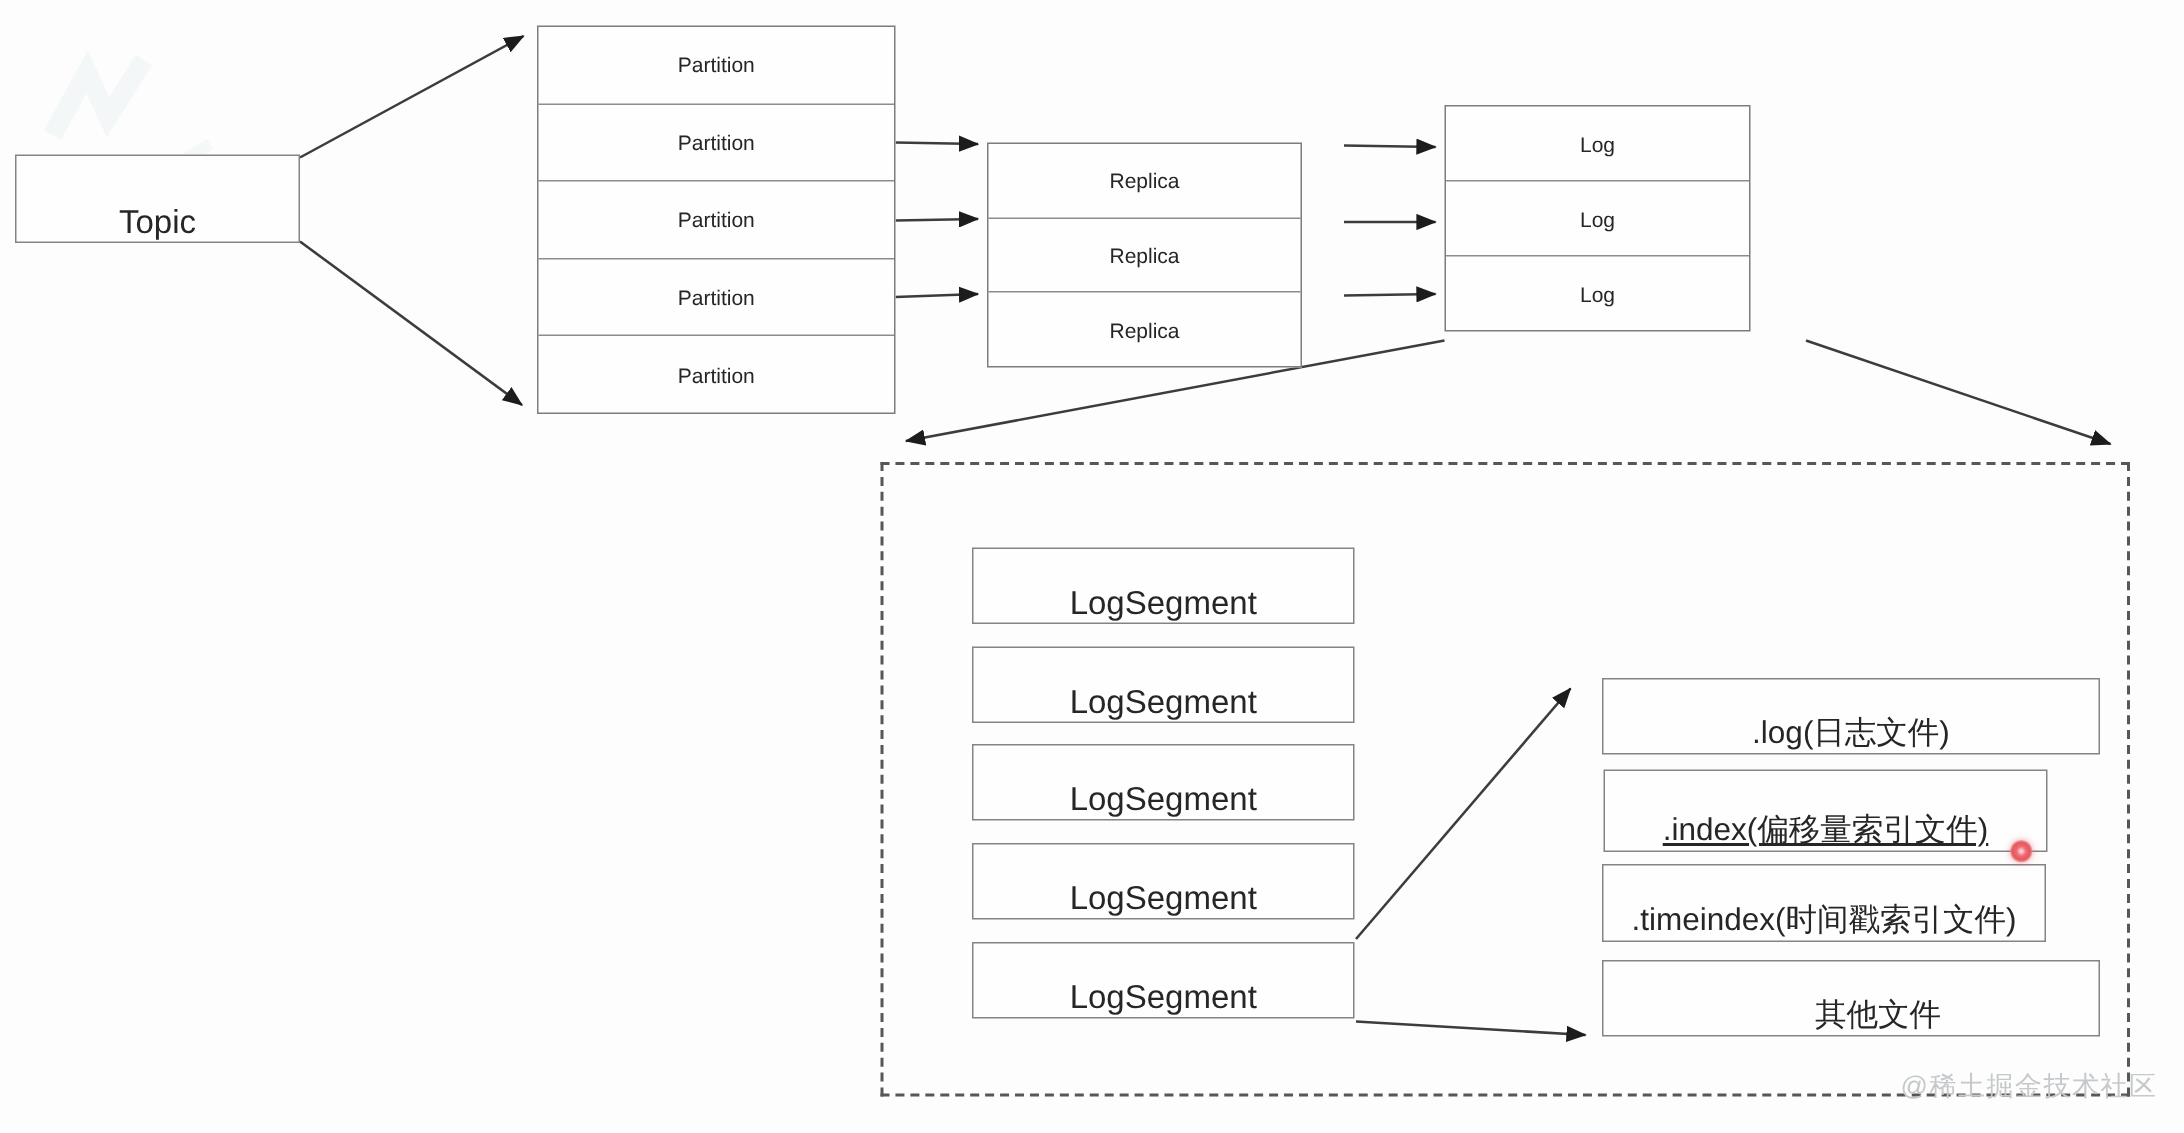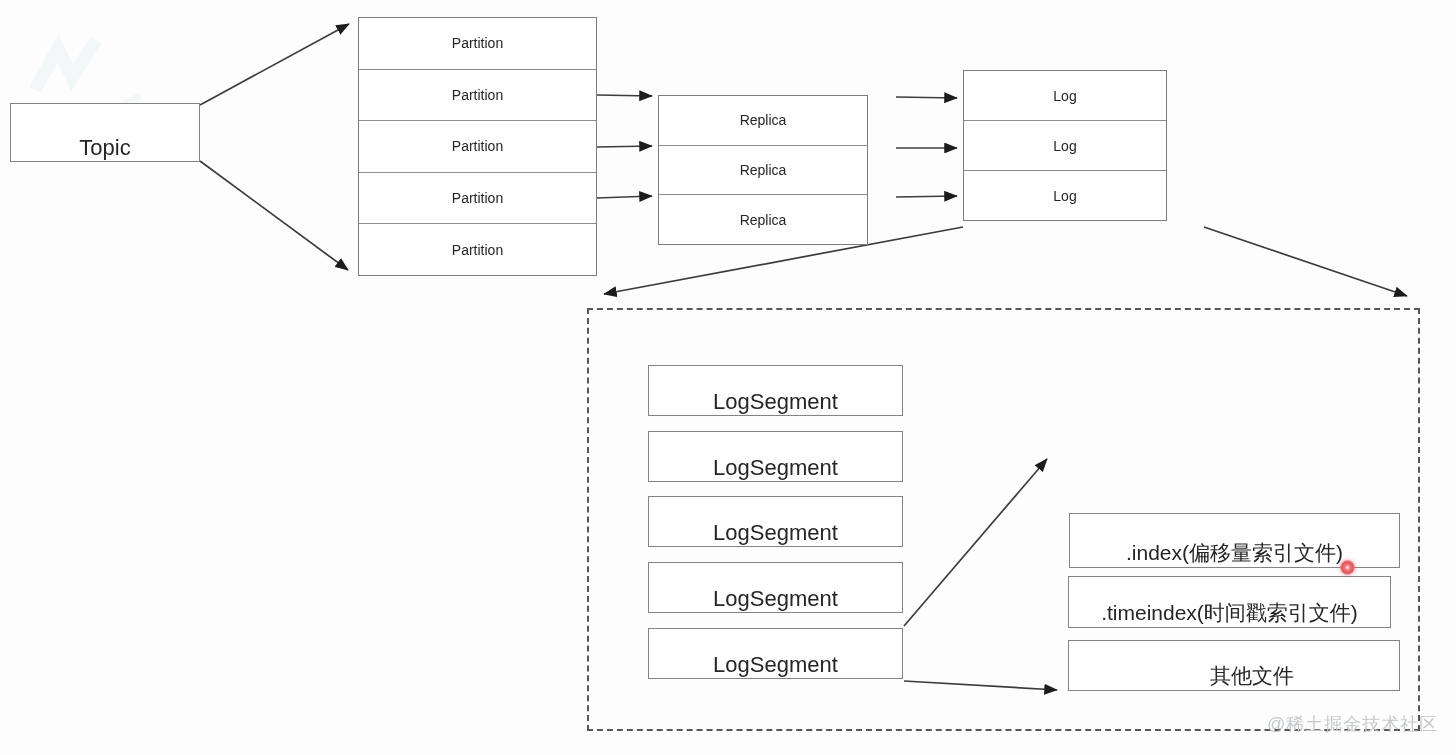--- a/index.html
+++ b/index.html
@@ -145,24 +145,27 @@
   <div class="abs box" style="left:648px;top:496px;width:255px;height:51px;">
     <span>LogSegment</span>
   </div>
   <div class="abs box" style="left:648px;top:562px;width:255px;height:51px;">
     <span>LogSegment</span>
   </div>
   <div class="abs box" style="left:648px;top:628px;width:255px;height:51px;">
     <span>LogSegment</span>
   </div>
 
-  <div class="abs box file-box" style="left:1069px;top:513px;width:331px;height:55px;">
+  <div class="abs box file-box" style="left:1068px;top:452px;width:332px;height:51px;">
+    <span>.log(日志文件)</span>
+  </div>
+  <div class="abs box file-box" style="left:1069px;top:513px;width:296px;height:55px;text-decoration:underline;">
     <span>.index(偏移量索引文件)</span>
   </div>
-  <div class="abs box file-box" style="left:1068px;top:576px;width:323px;height:52px;">
+  <div class="abs box file-box" style="left:1068px;top:576px;width:296px;height:52px;">
     <span>.timeindex(时间戳索引文件)</span>
   </div>
   <div class="abs box file-box" style="left:1068px;top:640px;width:332px;height:51px;padding-left:36px;">
     <span>其他文件</span>
   </div>
 
   <div id="laser-dot"></div>
 
   <div id="watermark">@稀土掘金技术社区</div>
 

